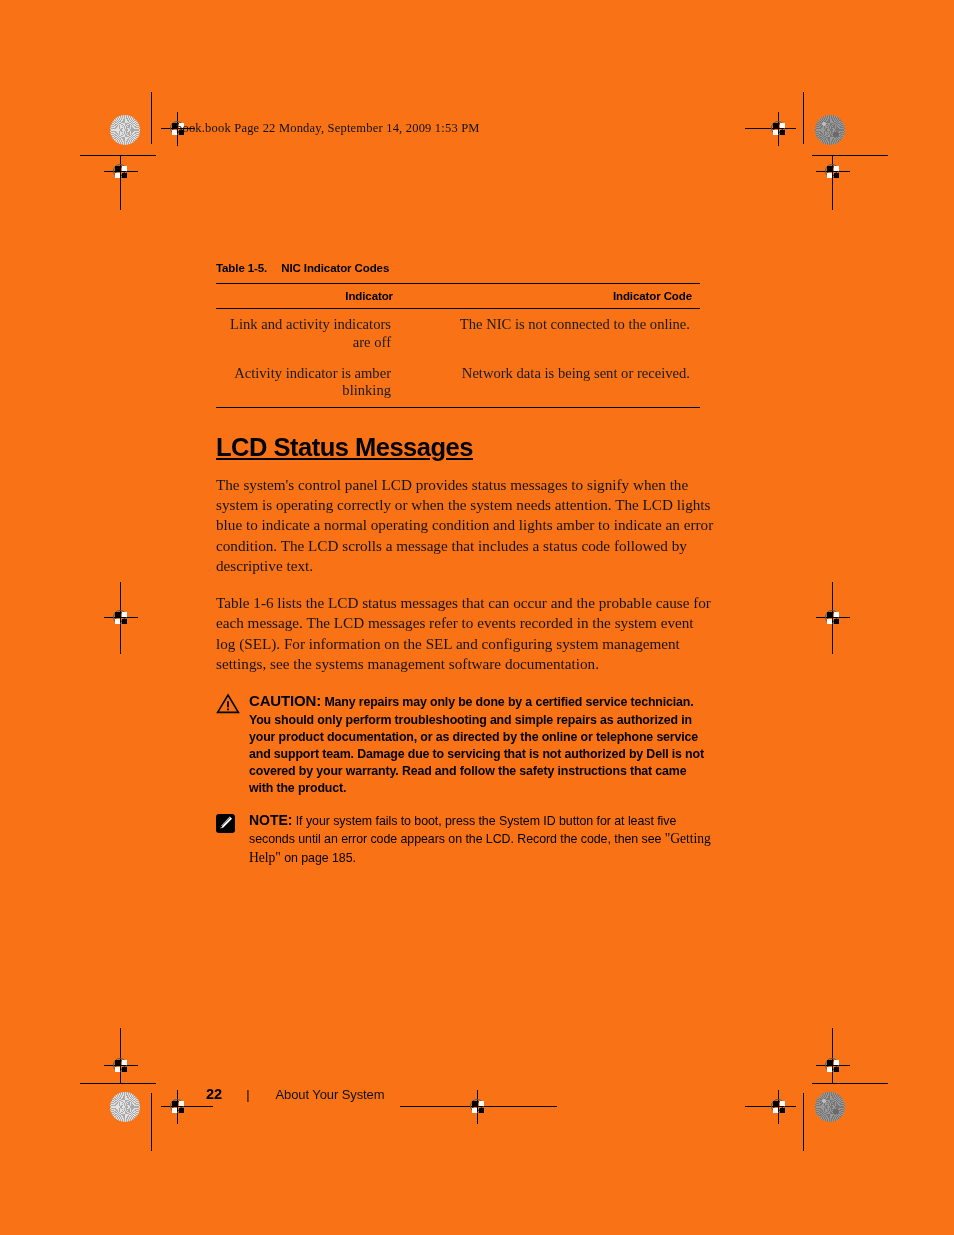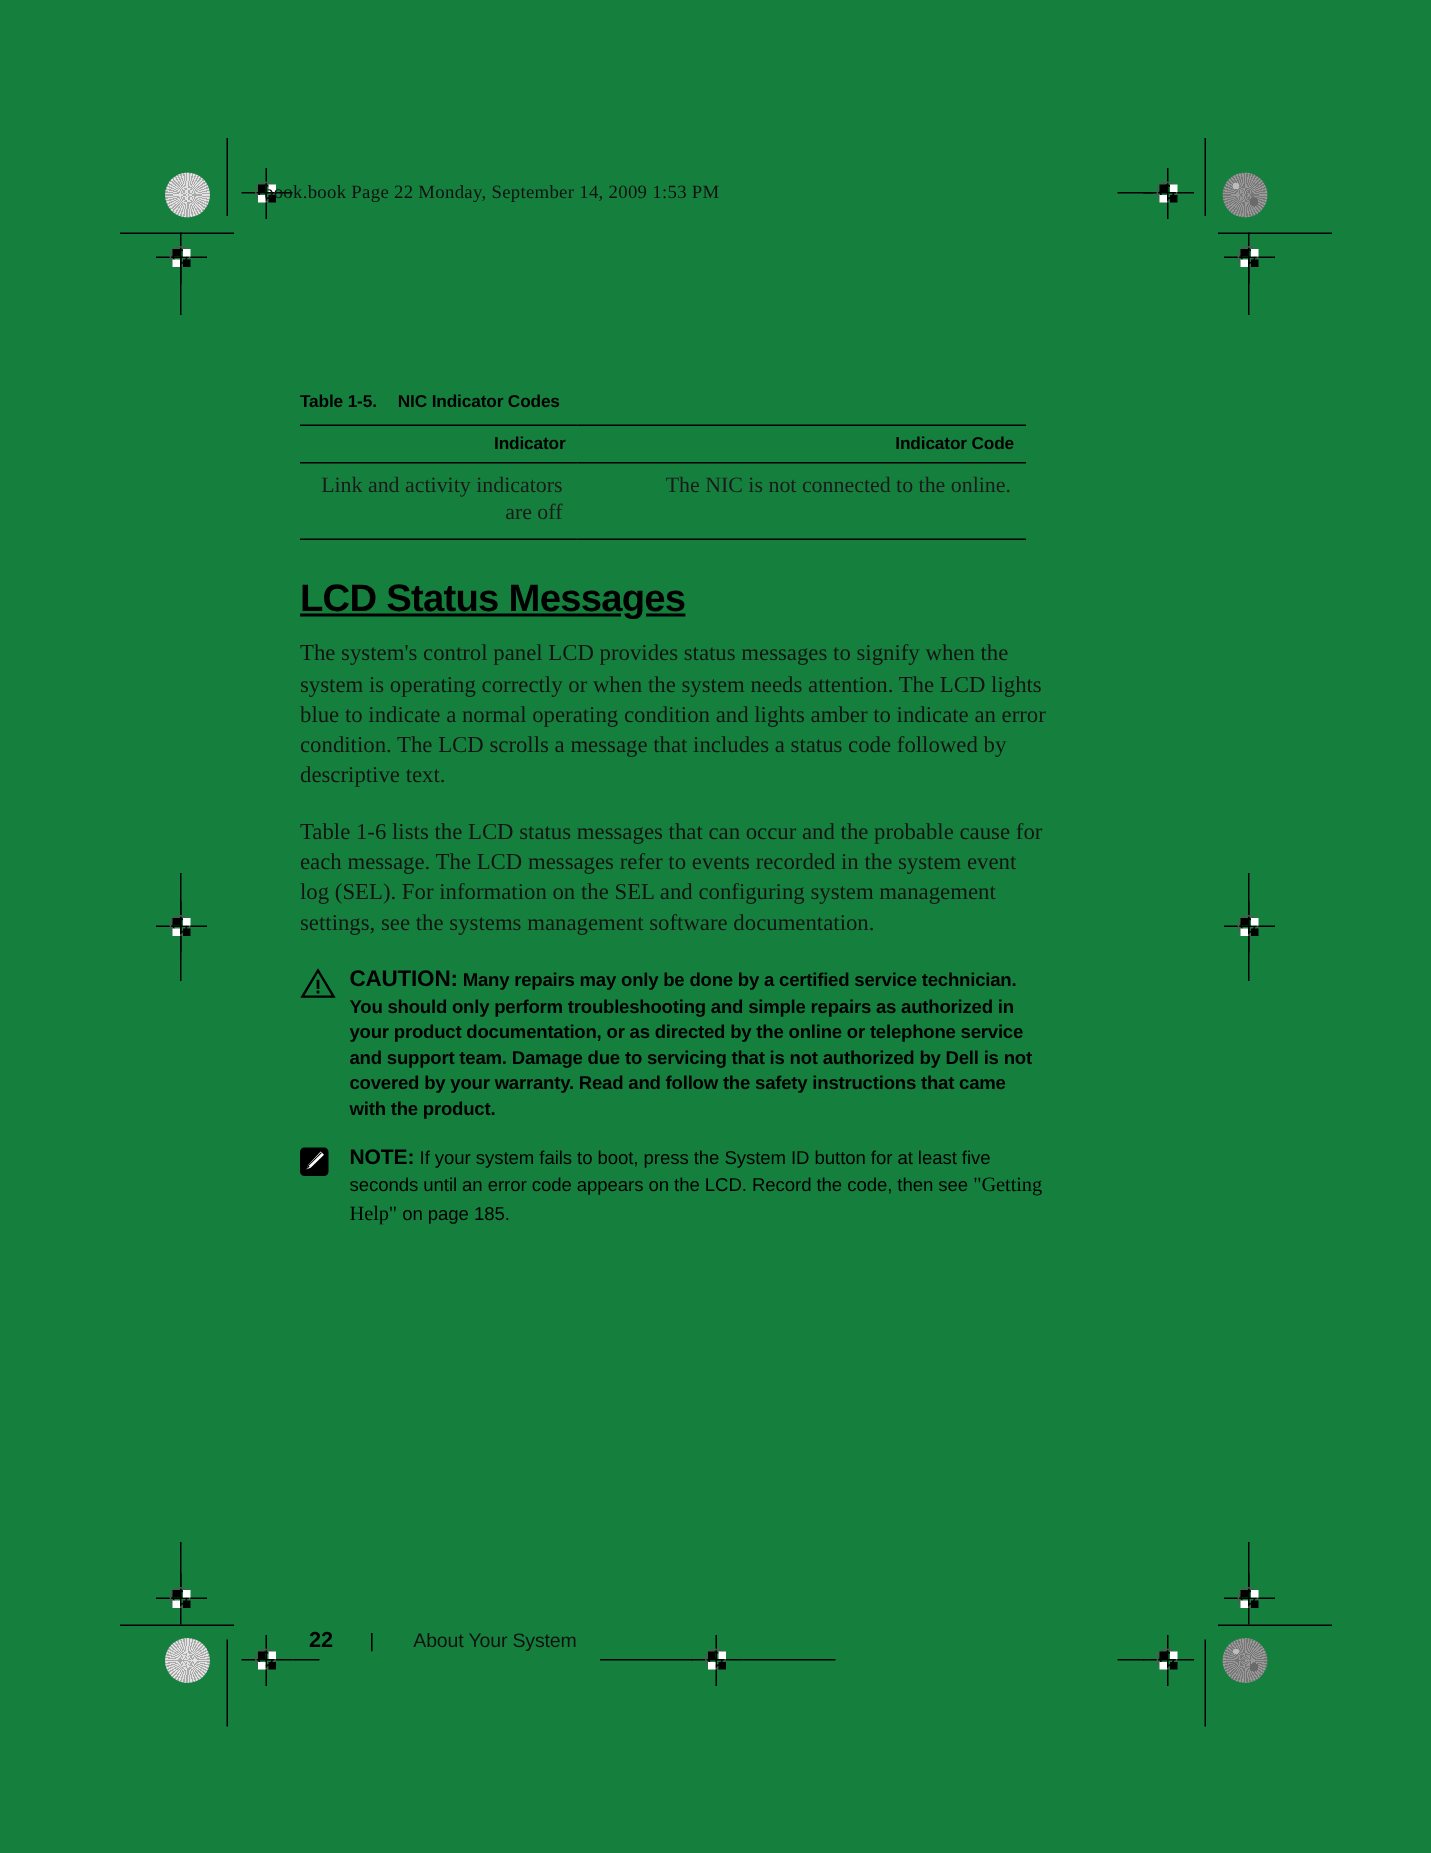--- a/index.html
+++ b/index.html
@@ -9,21 +9,21 @@
   }
   body {
     font-family: "Liberation Serif", serif;
     color: #000000;
   }
   #page {
     position: relative;
     width: 954px;
     height: 1235px;
     overflow: hidden;
-    background: #15803d;
+    background: #f97316;
   }
 
   
   .reg-mark {
     position: absolute;
     width: 34px;
     height: 34px;
   }
   .reg-mark .ring {
     position: absolute;
@@ -94,21 +94,21 @@
     font-family: "Liberation Serif", serif;
     font-size: 12.5px;
     color: #111;
     white-space: nowrap;
     letter-spacing: 0.2px;
   }
 
   
   .content {
     position: absolute;
-    left: 200px;
+    left: 216px;
     top: 262px;
     width: 500px;
   }
 
   .table-caption {
     font-family: "Liberation Sans", sans-serif;
     font-weight: bold;
     font-size: 11.5px;
     color: #000;
     letter-spacing: -0.1px;
@@ -414,20 +414,24 @@
         <tr>
           <th>Indicator</th>
           <th>Indicator Code</th>
         </tr>
       </thead>
       <tbody>
         <tr>
           <td>Link and activity indicators are off</td>
           <td>The NIC is not connected to the online.</td>
         </tr>
+        <tr>
+          <td>Activity indicator is amber blinking</td>
+          <td>Network data is being sent or received.</td>
+        </tr>
       </tbody>
     </table>
 
     <h1 class="section-title">LCD Status Messages</h1>
 
     <p class="body-par">The system's control panel LCD provides status messages to signify when the system is operating correctly or when the system needs attention. The LCD lights blue to indicate a normal operating condition and lights amber to indicate an error condition. The LCD scrolls a message that includes a status code followed by descriptive text.</p>
     <p class="body-par">Table 1-6 lists the LCD status messages that can occur and the probable cause for each message. The LCD messages refer to events recorded in the system event log (SEL). For information on the SEL and configuring system management settings, see the systems management software documentation.</p>
 
     <div class="admon caution">
       <div class="icon-slot">

